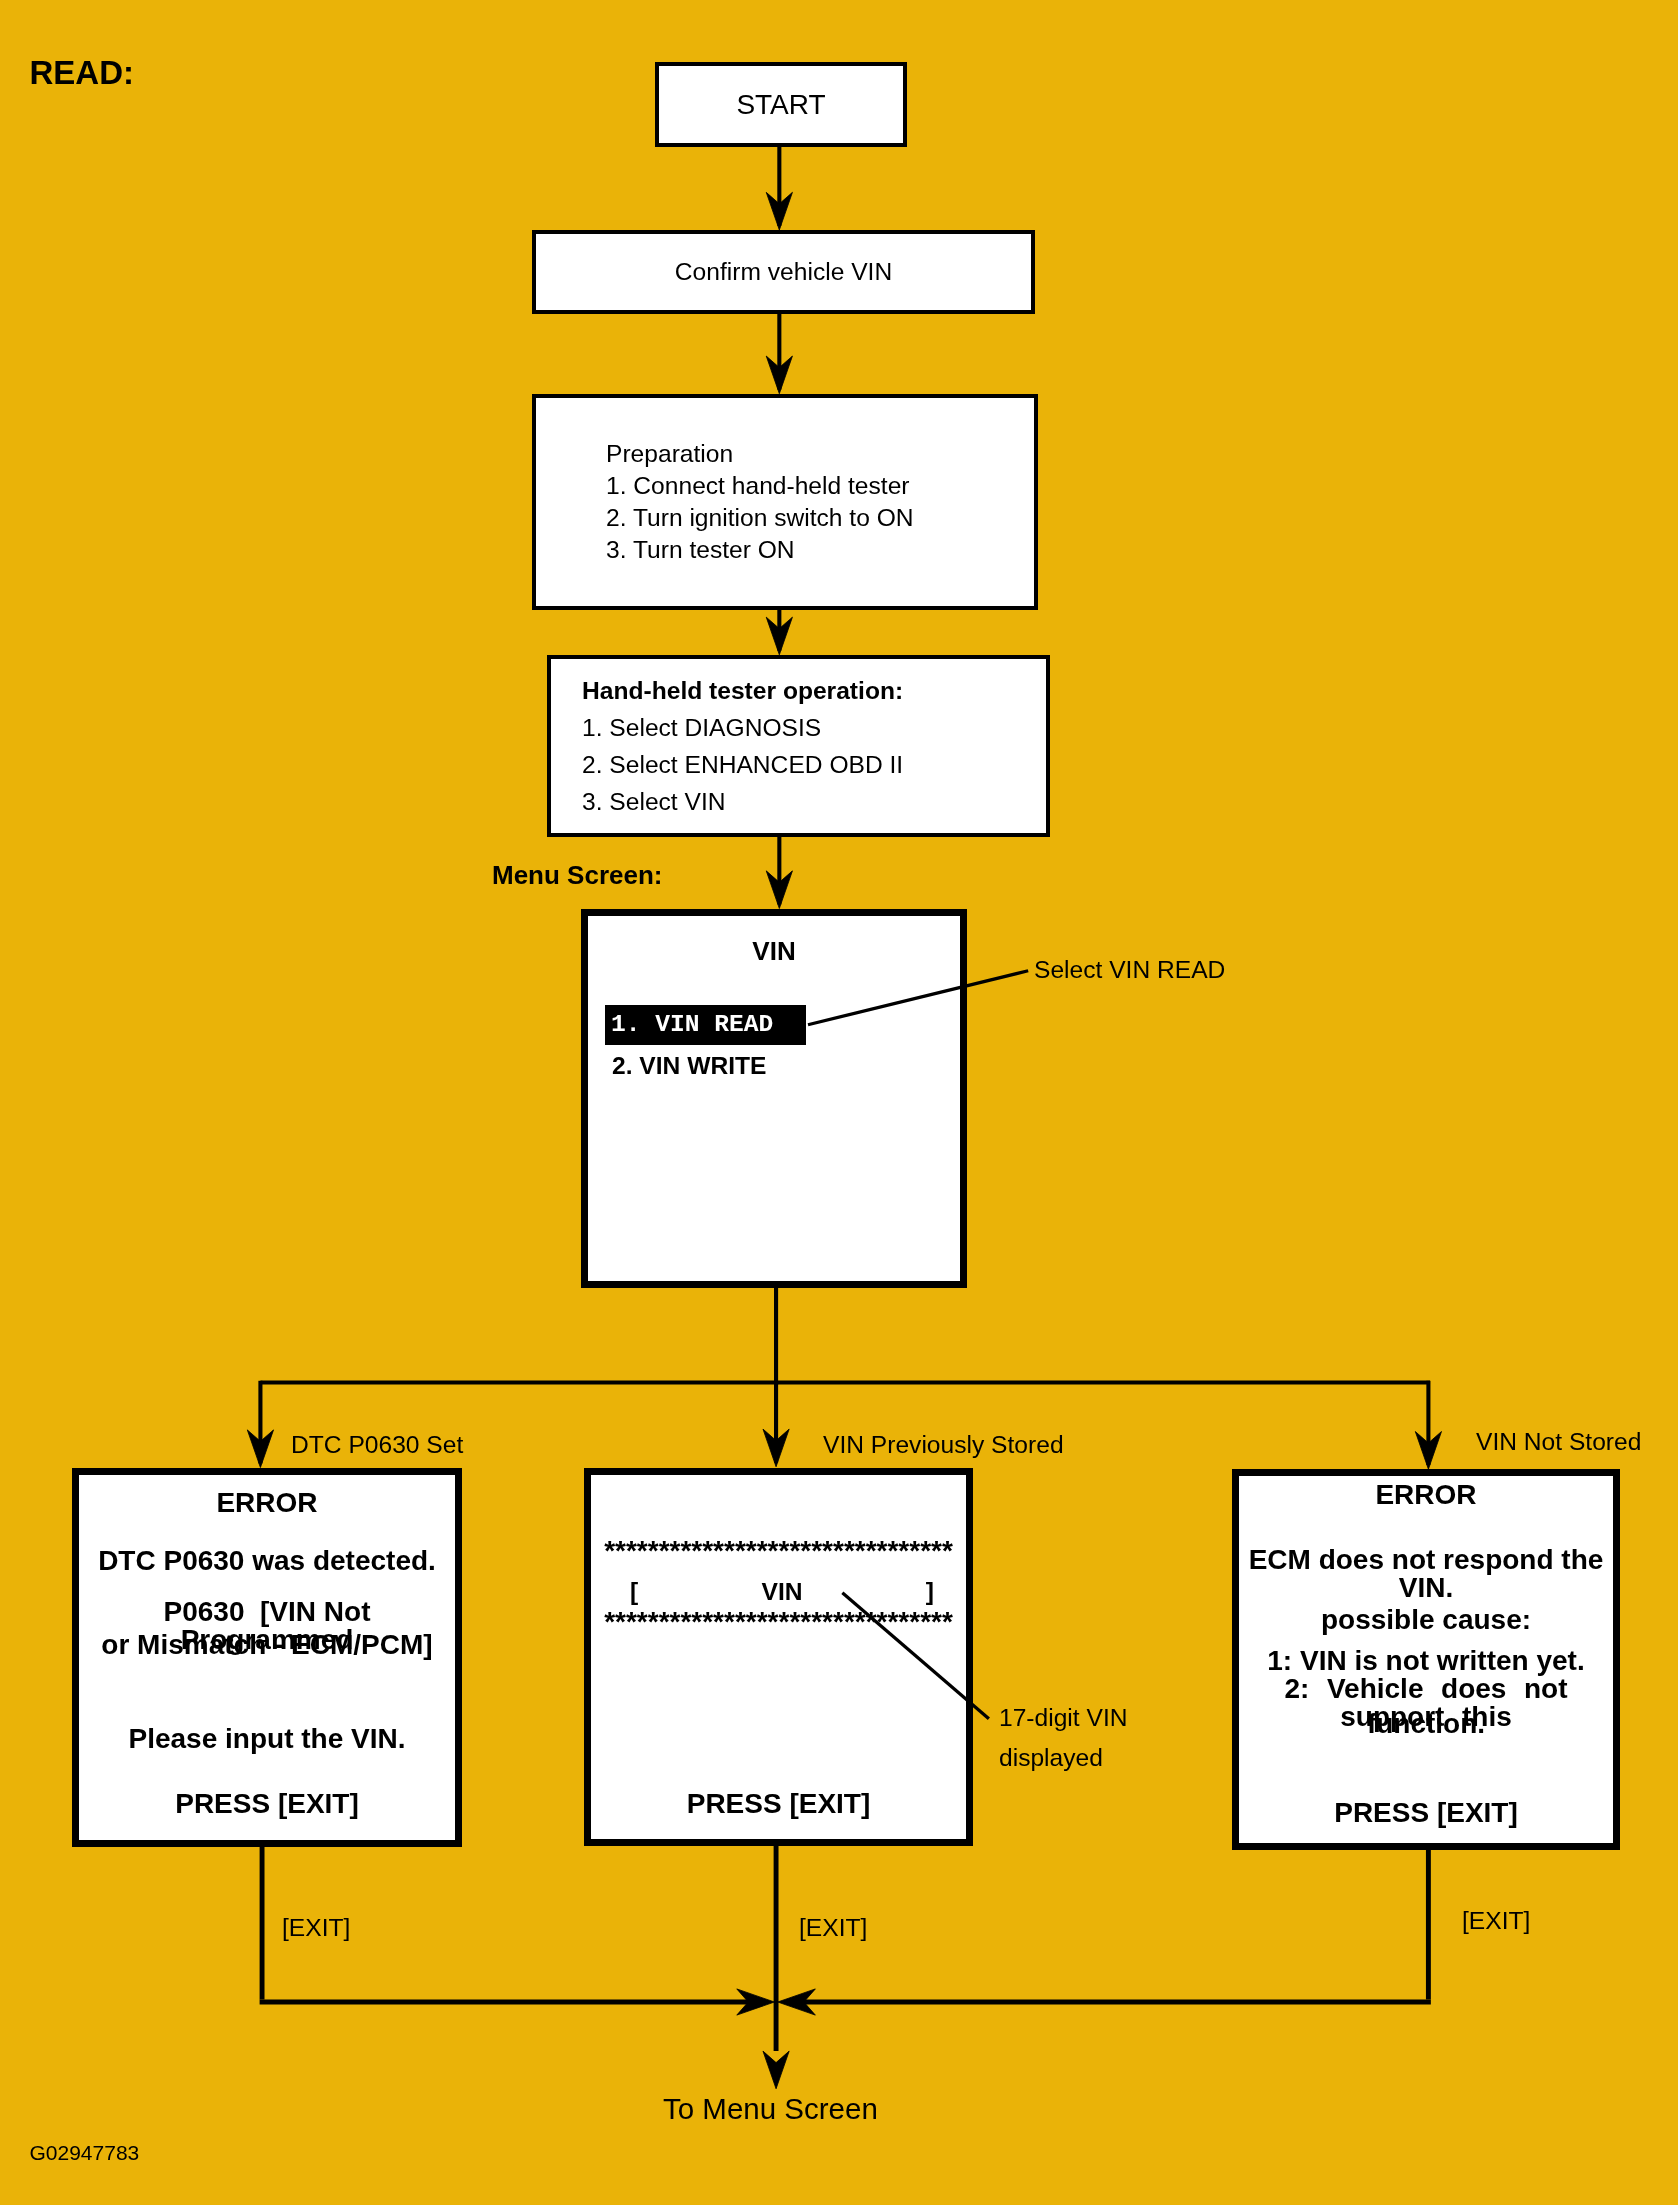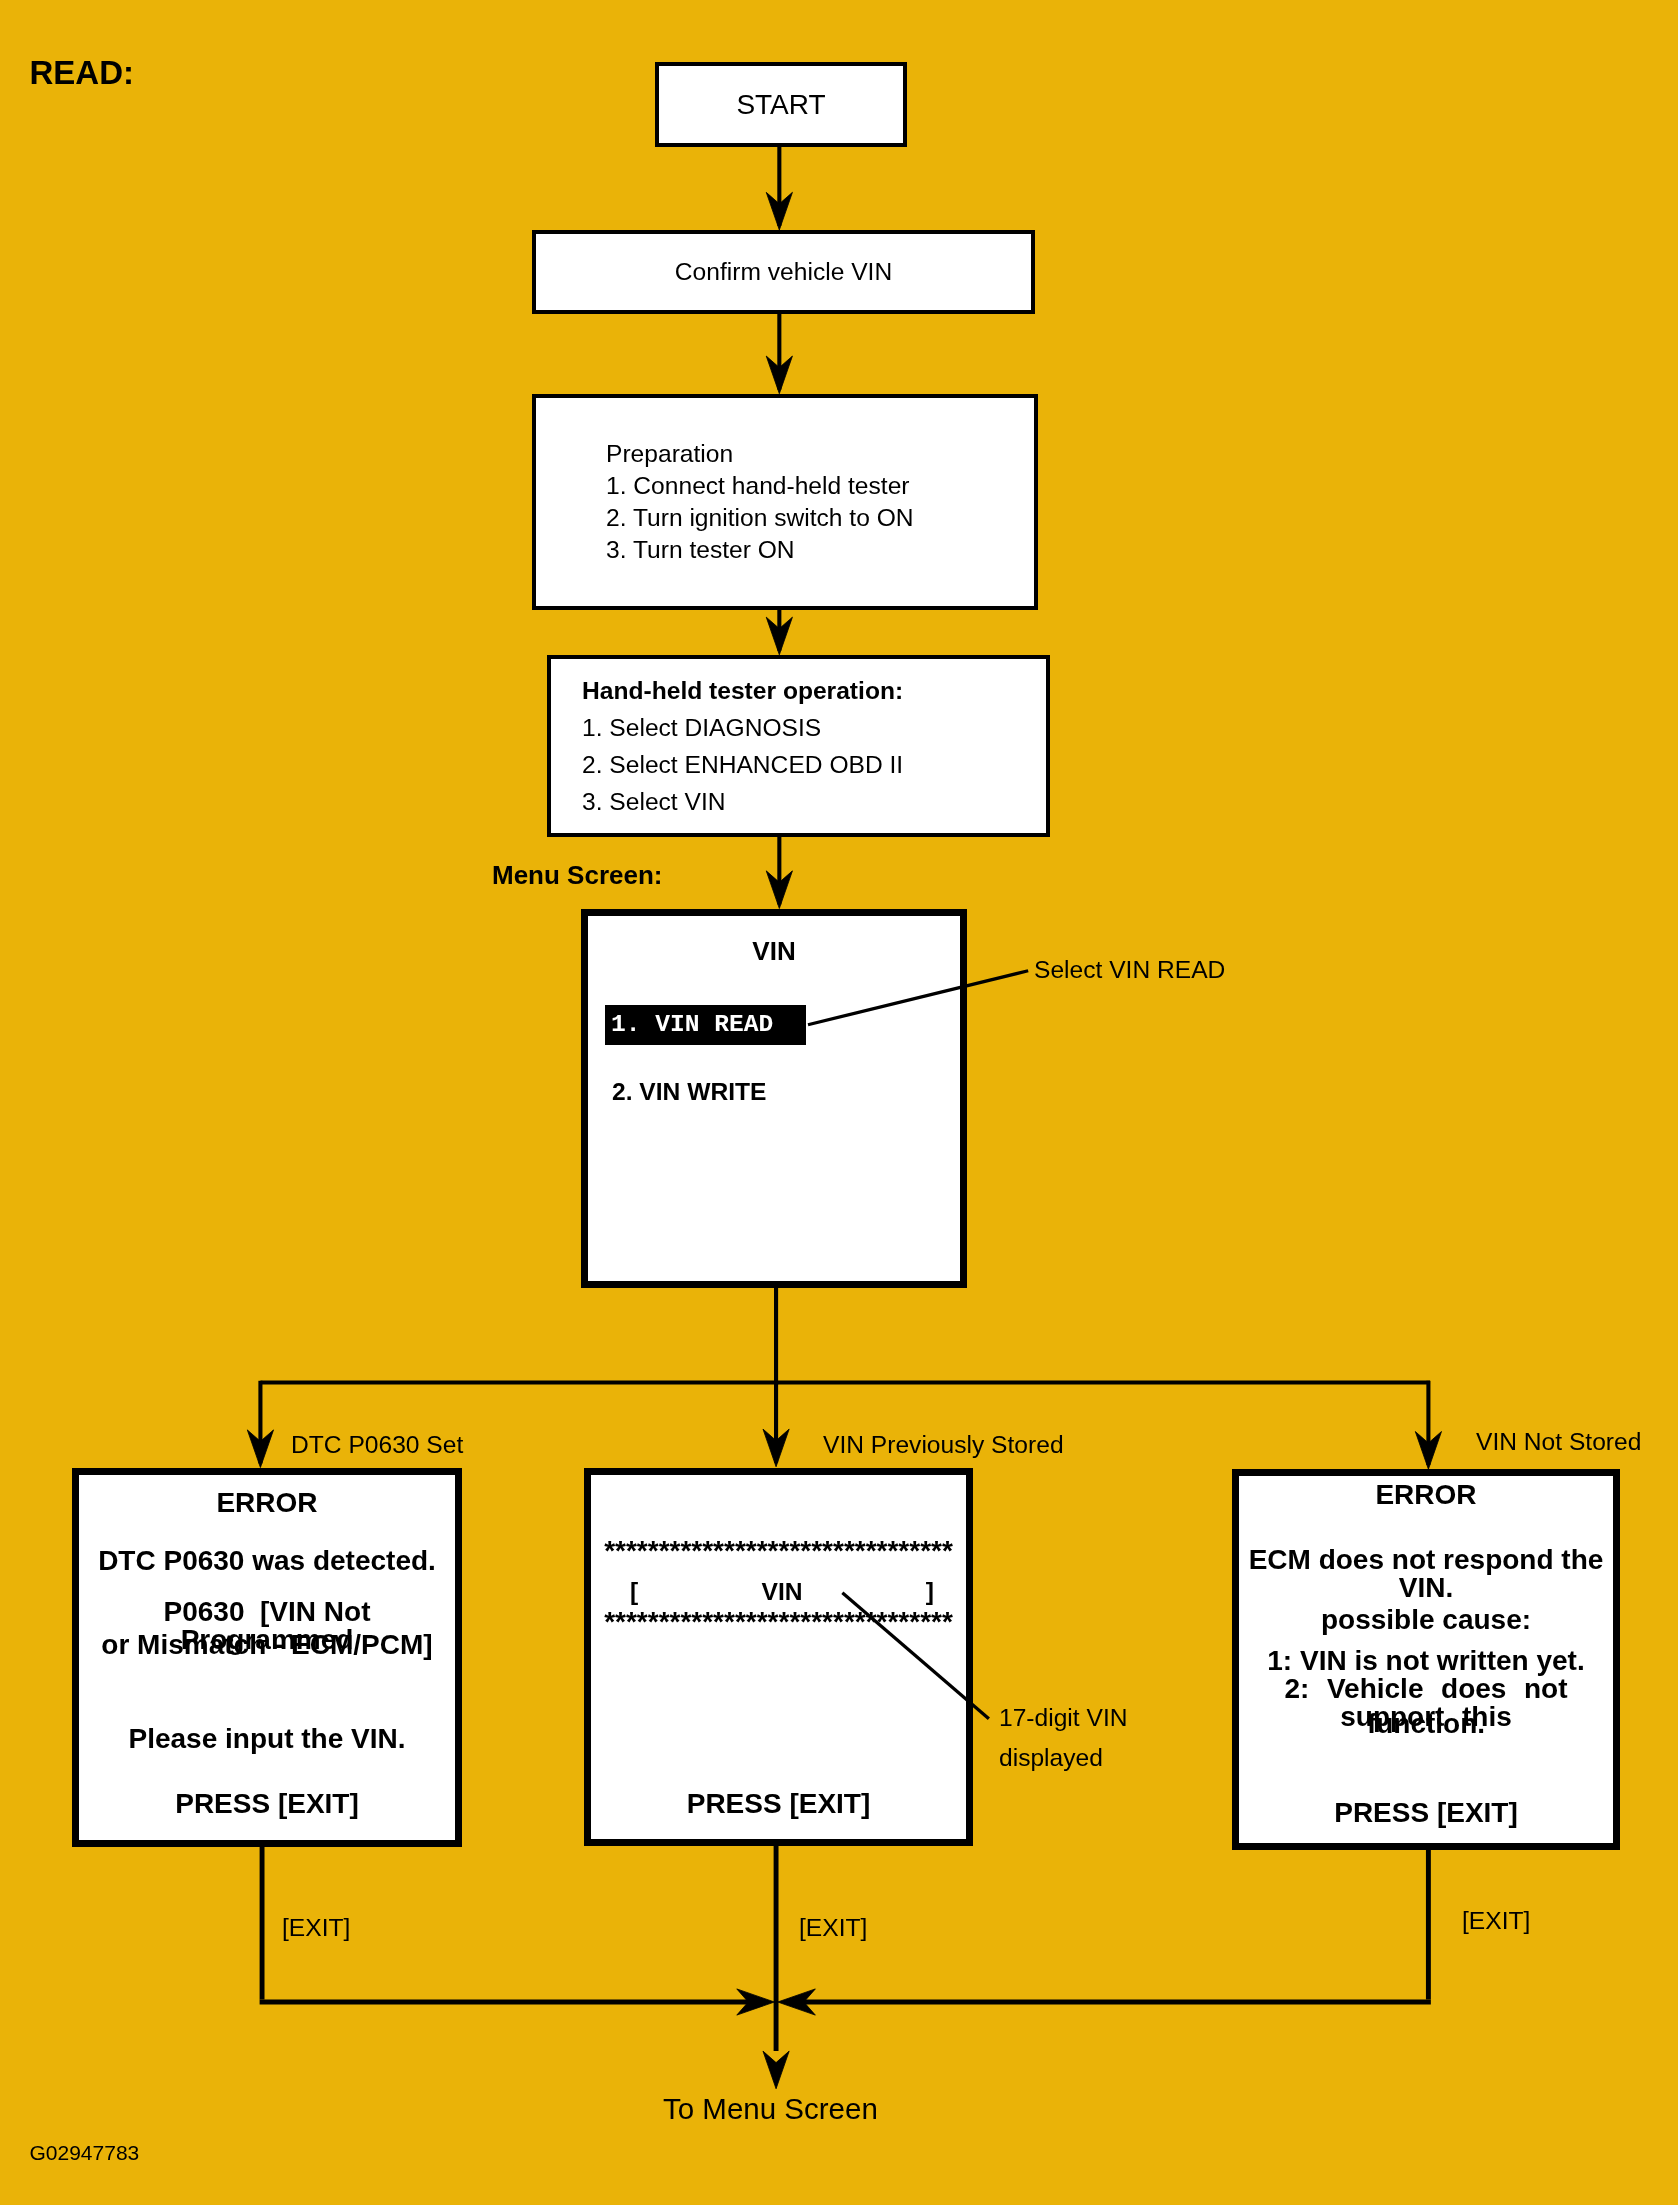--- a/index.html
+++ b/index.html
@@ -101,21 +101,21 @@
     <div>1. Select DIAGNOSIS</div>
     <div>2. Select ENHANCED OBD II</div>
     <div>3. Select VIN</div>
   </div>
 
   <div class="lbl bold" style="left:492px;top:860px;font-size:26px;">Menu Screen:</div>
 
   <div class="box screenbox" style="left:581px;top:909px;width:386px;height:379px;">
     <div class="scr-line" style="top:20.5px;font-size:26px;">VIN</div>
     <div class="menu-highlight" style="left:17px;top:89px;width:201px;height:40px;">1. VIN READ</div>
-    <div class="lbl bold" style="left:24px;top:162px;font-size:24.6px;">2. VIN WRITE</div>
+    <div class="lbl bold" style="left:24px;top:136px;font-size:24.6px;">2. VIN WRITE</div>
   </div>
 
   <div class="lbl t30" style="left:291px;top:1431px;">DTC P0630 Set</div>
   <div class="lbl t30" style="left:823px;top:1431px;">VIN Previously Stored</div>
   <div class="lbl t30" style="left:1476px;top:1428px;">VIN Not Stored</div>
 
   <div class="box screenbox" style="left:72px;top:1468px;width:390px;height:379px;">
     <div class="scr-line" style="top:14px;">ERROR</div>
     <div class="scr-line" style="top:72px;">DTC P0630 was detected.</div>
     <div class="scr-line" style="top:123px;">P0630  [VIN Not Programmed</div>

